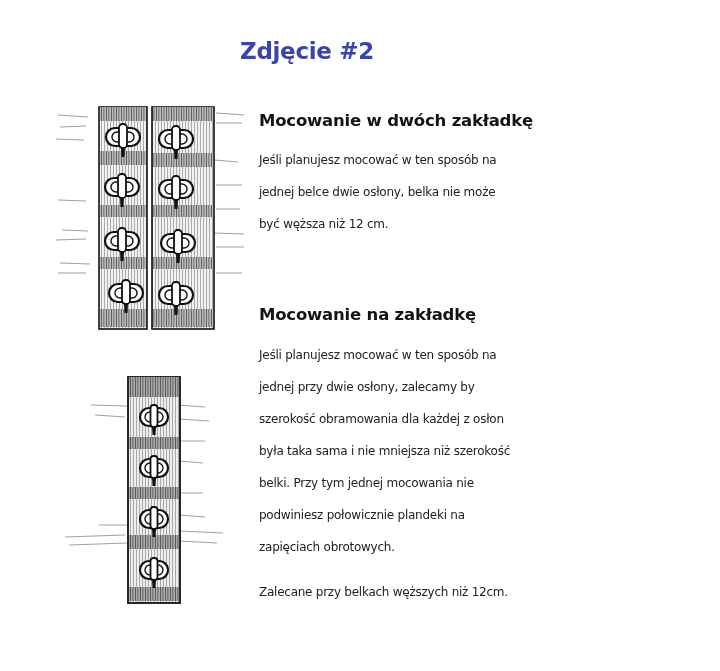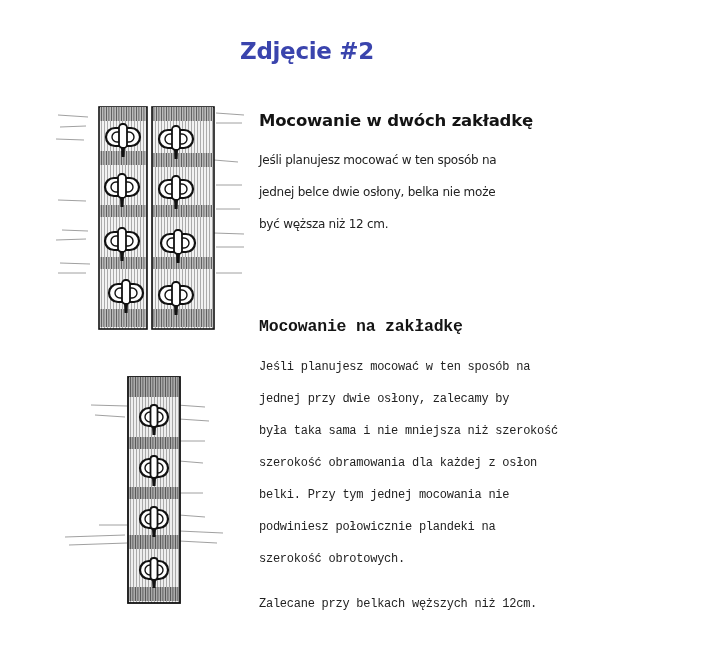--- a/index.html
+++ b/index.html
@@ -24,21 +24,21 @@
       position: absolute;
     }
     .illus-1 { left: 56px; top: 105px; width: 190px; height: 232px; }
     .illus-2 { left: 55px; top: 375px; width: 190px; height: 232px; }
     .section {
       position: absolute;
       left: 259px;
       width: 440px;
     }
     .section-1 { top: 110px; }
-    .section-2 { top: 316px; font-family: Liberation Mono, monospace; }
+    .section-2 { top: 304px; }
     .heading {
       font-weight: bold;
       font-size: 16.5px;
       color: #141414;
       line-height: 22px;
       letter-spacing: -0.2px;
     }
     .para {
       font-size: 12px;
       line-height: 32px;
@@ -178,22 +178,22 @@
       <div>jednej belce dwie osłony, belka nie może</div>
       <div>być węższa niż 12 cm.</div>
     </div>
   </div>
 
   <div class="section section-2">
     <div class="heading">Mocowanie na zakładkę</div>
     <div class="para">
       <div>Jeśli planujesz mocować w ten sposób na</div>
       <div>jednej przy dwie osłony, zalecamy by</div>
+      <div>szerokość obramowania dla każdej z osłon</div>
       <div>była taka sama i nie mniejsza niż szerokość</div>
-      <div>szerokość obramowania dla każdej z osłon</div>
       <div>belki. Przy tym jednej mocowania nie</div>
       <div>podwiniesz połowicznie plandeki na</div>
-      <div>szerokość obrotowych.</div>
+      <div>zapięciach obrotowych.</div>
     </div>
     <div class="para note">Zalecane przy belkach węższych niż 12cm.</div>
   </div>
 
 </div>
 
 </body></html>

